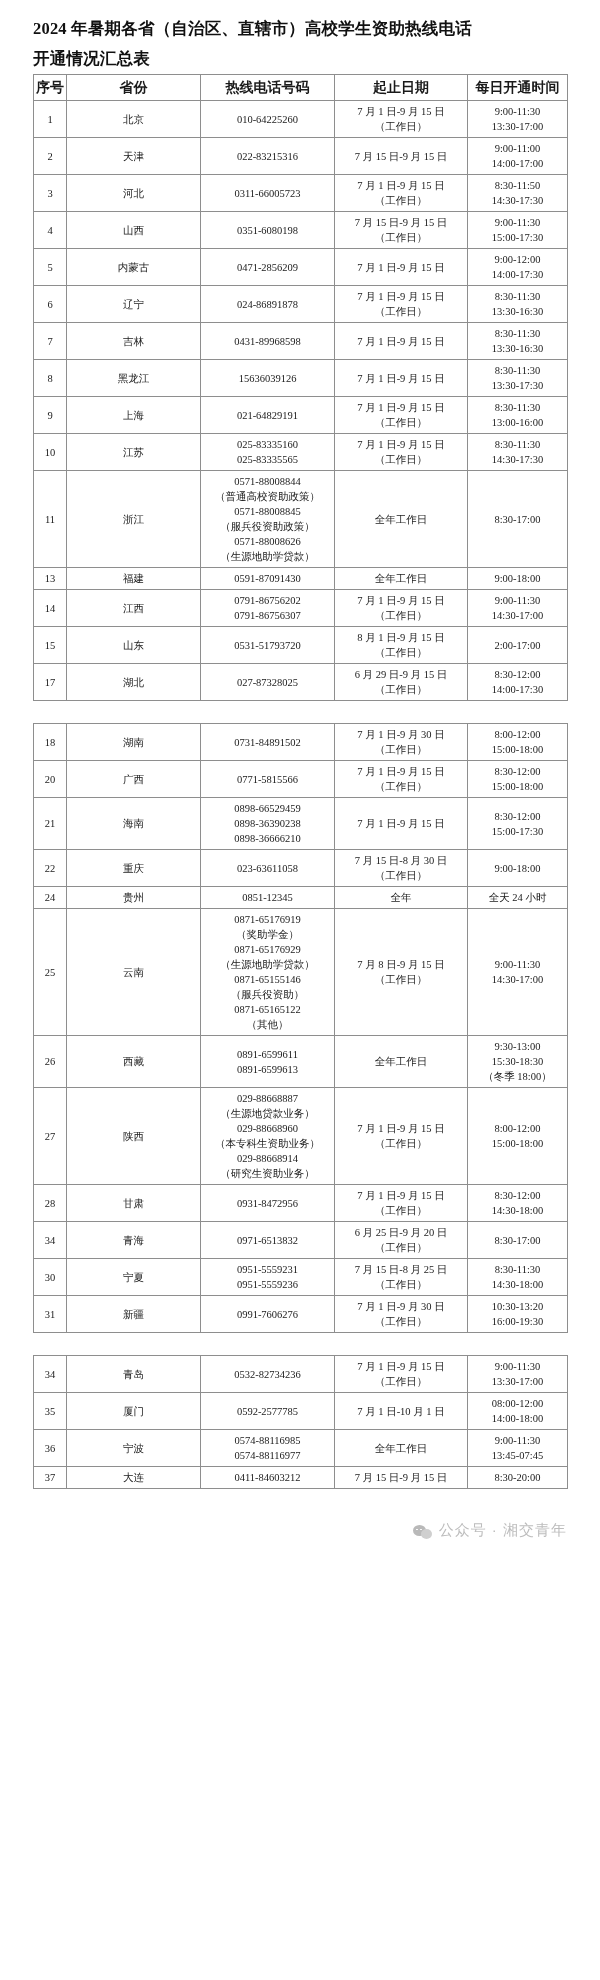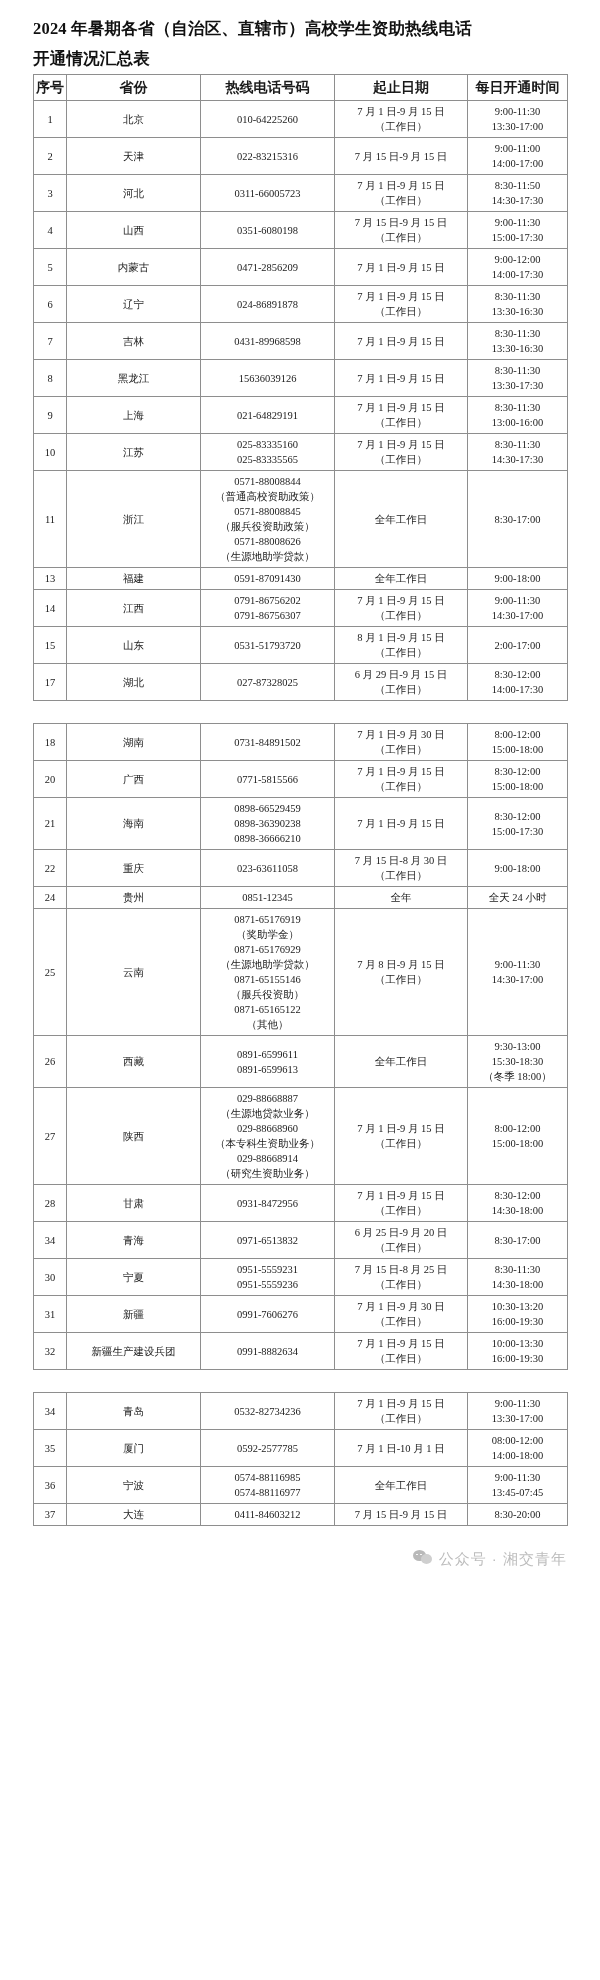--- a/index.html
+++ b/index.html
@@ -60,25 +60,25 @@
   col.c-date  { width: 133px; }
   col.c-time  { width: 100px; }
   .cell-lines span { display: block; }
   .sub { display:block; }
   .gap {
     height: 22px;
     width: 100%;
   }
   .footer {
     width: 534px;
-    margin: 8px auto;
+    margin: 16px auto;
     padding-top: 16px;
     display: flex;
     justify-content: flex-end;
-    align-items: flex-start;
+    align-items: flex-end;
     gap: 6px;
     color: #bdbdbd;
     font-size: 15px;
     font-family: "Liberation Sans", sans-serif;
     letter-spacing: 1px;
   }
   .wechat-icon {
     display: inline-block;
     position: relative;
     width: 20px;
@@ -557,35 +557,20 @@
             </td>
             <td class="cell-lines">
               <span class="sub">7 月 1 日-9 月 30 日</span>
               <span class="sub">（工作日）</span>
             </td>
             <td class="cell-lines">
               <span class="sub">10:30-13:20</span>
               <span class="sub">16:00-19:30</span>
             </td>
           </tr>
-          <tr>
-            <td>32</td>
-            <td>新疆生产建设兵团</td>
-            <td class="cell-lines">
-              <span class="sub">0991-8882634</span>
-            </td>
-            <td class="cell-lines">
-              <span class="sub">7 月 1 日-9 月 15 日</span>
-              <span class="sub">（工作日）</span>
-            </td>
-            <td class="cell-lines">
-              <span class="sub">10:00-13:30</span>
-              <span class="sub">16:00-19:30</span>
-            </td>
-          </tr>
         </tbody>
       </table>
       <div class="gap"></div>
       <table class="hotline">
         <colgroup>
           <col class="c-idx">
           <col class="c-prov">
           <col class="c-tel">
           <col class="c-date">
           <col class="c-time">

